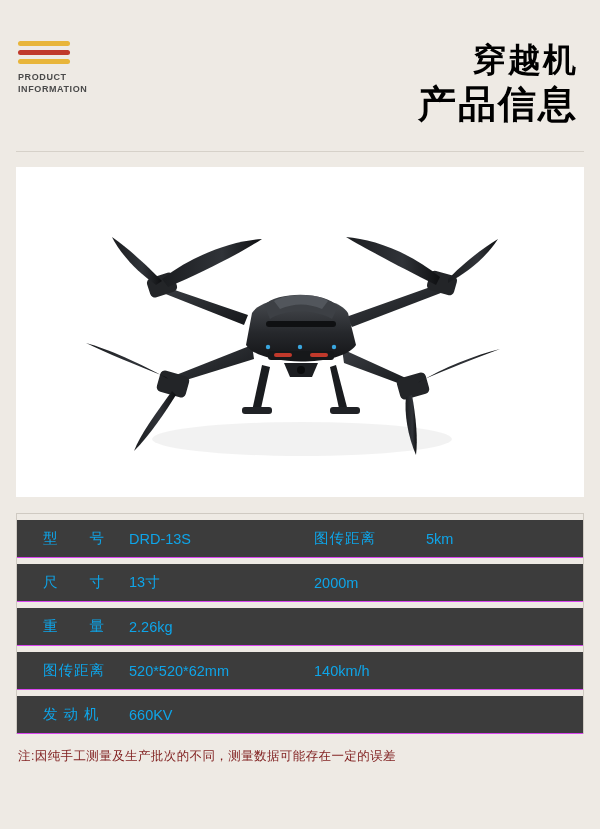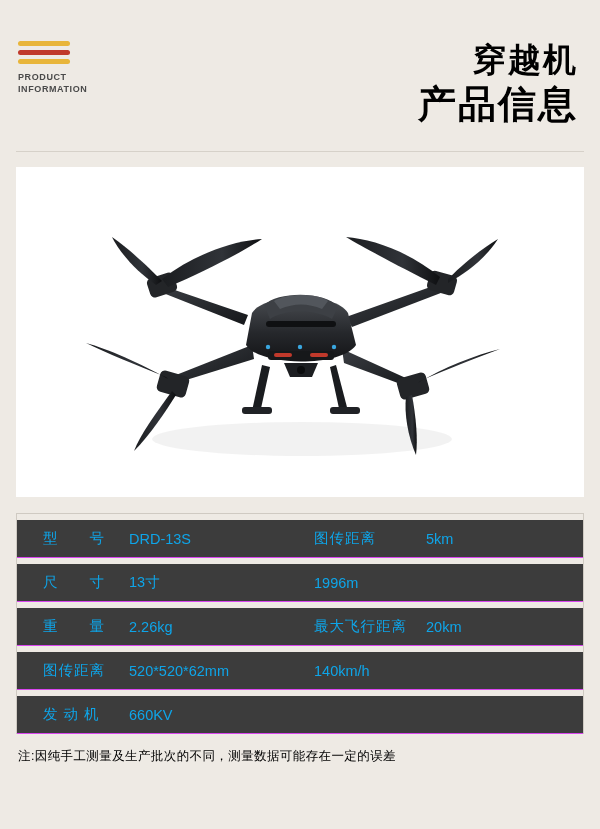--- a/index.html
+++ b/index.html
@@ -134,21 +134,21 @@
   }
   .k.wide {
     min-width: 112px;
   }
   .v {
     display: inline-block;
   }
   .note {
     margin: 14px 18px 12px 18px;
     font-size: 12.5px;
-    color: #000000;
+    color: #7f1d1d;
     letter-spacing: .4px;
   }
 </style>
 </head>
 <body>
 
 <div class="page">
 
   <div class="header">
     <div class="logo-block">
@@ -250,33 +250,29 @@
         <span class="v">5km</span>
       </div>
     </div>
 
     <div class="spec-row alt">
       <div class="spec-cell left">
         <span class="k">尺　　寸</span>
         <span class="v">13寸</span>
       </div>
       <div class="spec-cell right">
-        <span class="v">1996m</span>
+        <span class="v">2000m</span>
       </div>
     </div>
 
     <div class="spec-row">
       <div class="spec-cell left">
         <span class="k">重　　量</span>
         <span class="v">2.26kg</span>
       </div>
-      <div class="spec-cell right">
-        <span class="k wide">最大飞行距离</span>
-        <span class="v">20km</span>
-      </div>
     </div>
 
     <div class="spec-row alt">
       <div class="spec-cell left">
         <span class="k">图传距离</span>
         <span class="v">520*520*62mm</span>
       </div>
       <div class="spec-cell right">
         <span class="v">140km/h</span>
       </div>

